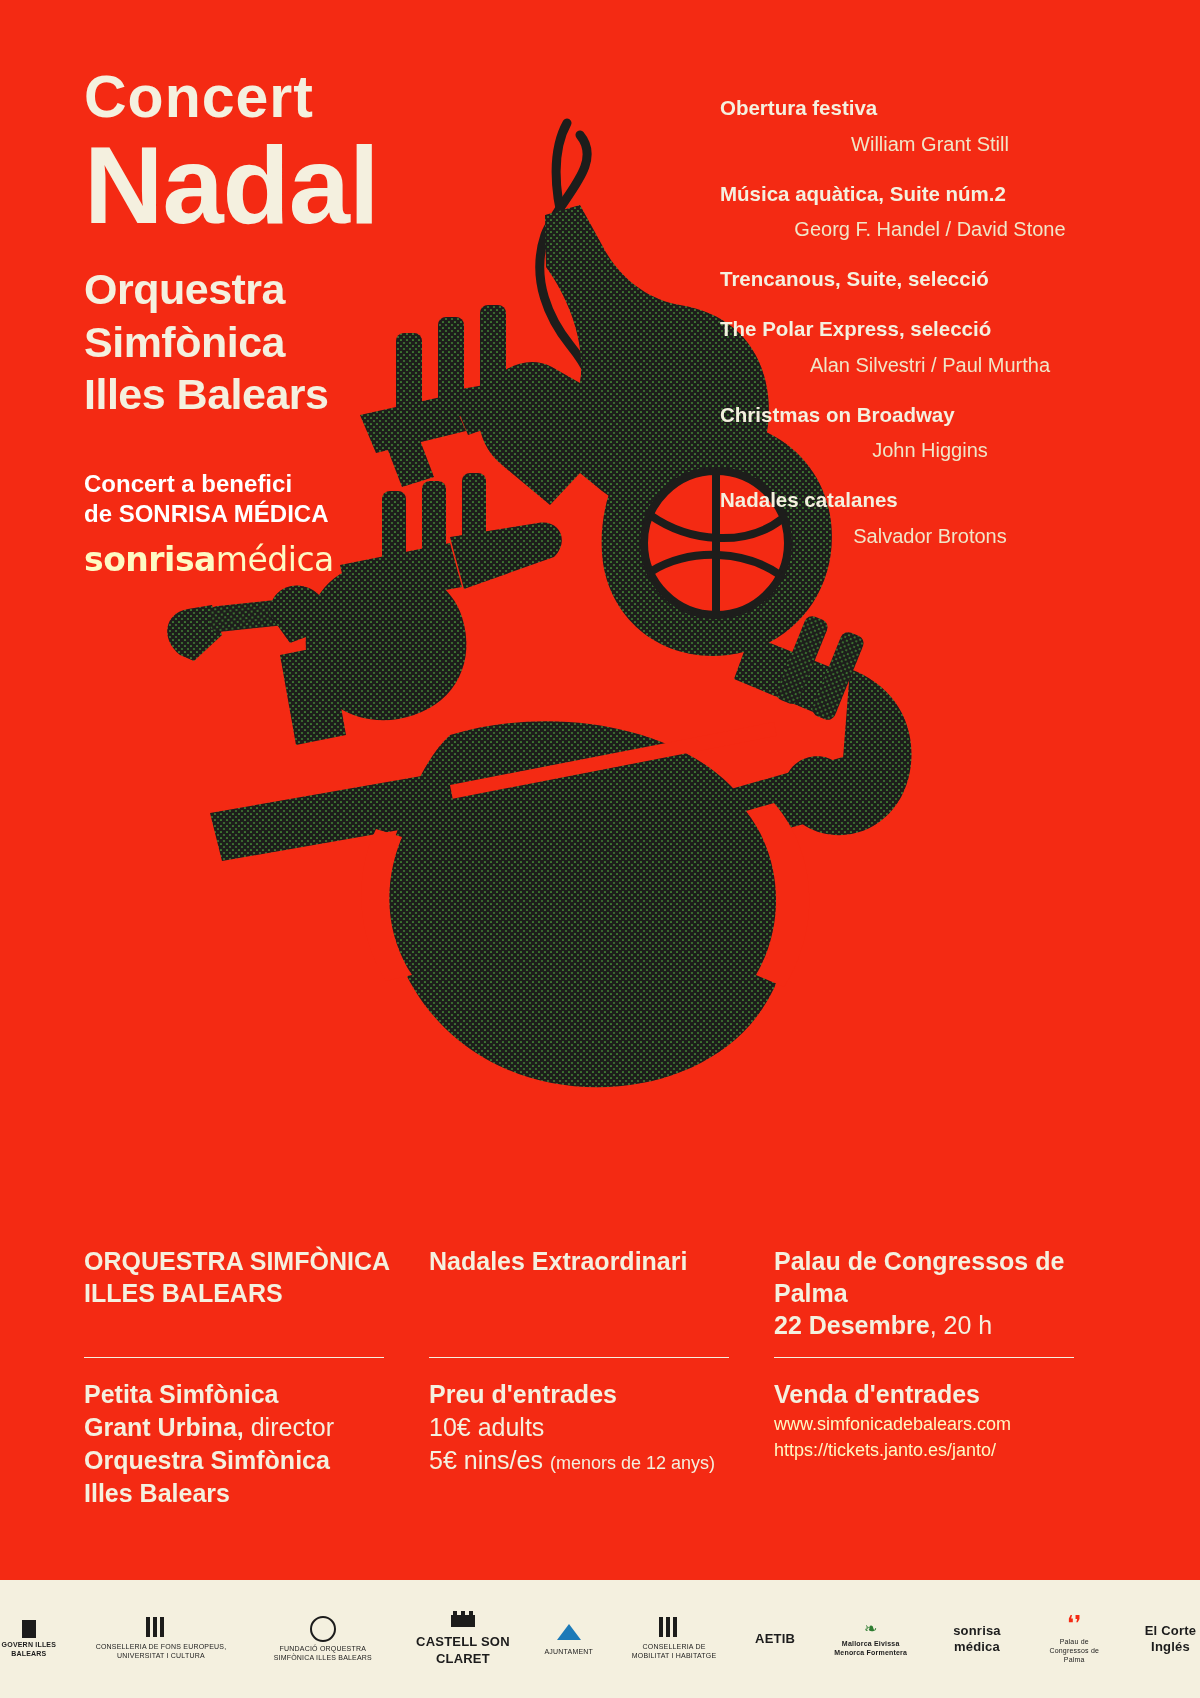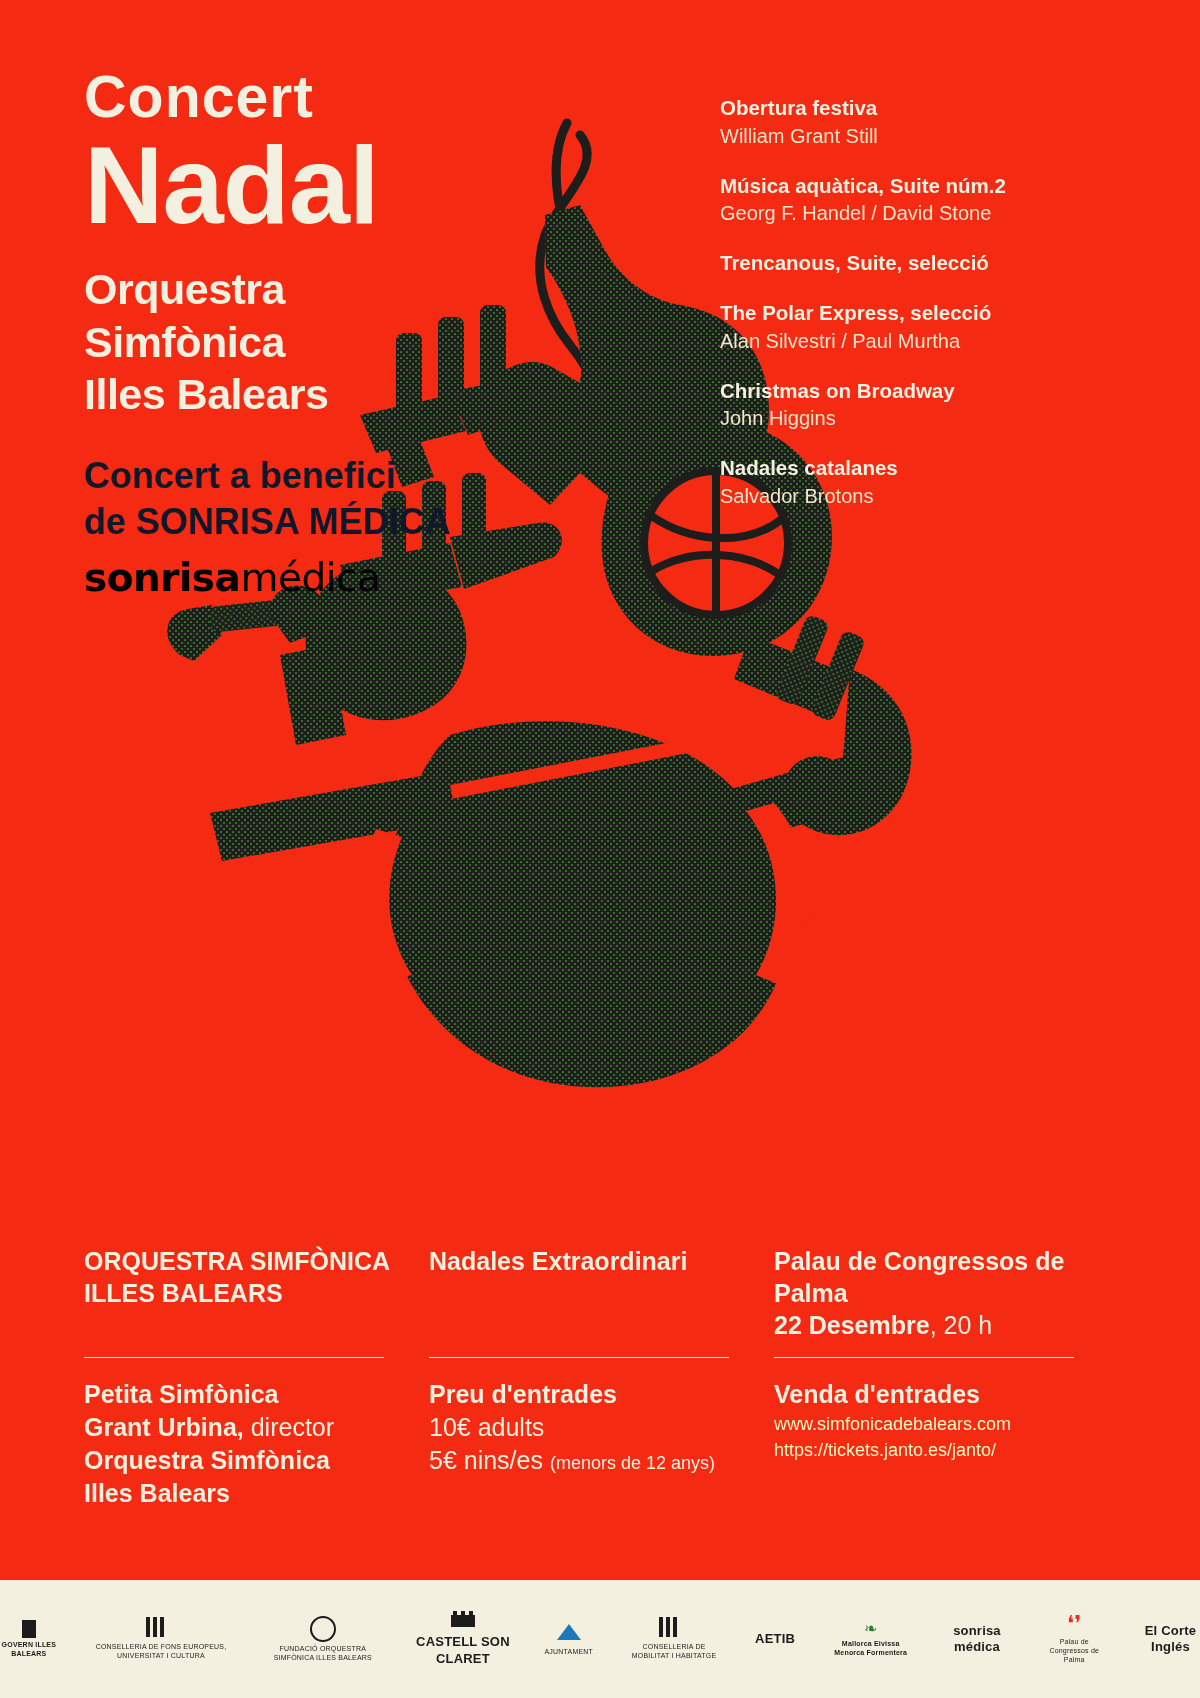--- a/index.html
+++ b/index.html
@@ -42,30 +42,30 @@
   }
   .t-orq {
     margin-top: 22px;
     font-size: 43px;
     font-weight: bold;
     color: #f4f0df;
     line-height: 1.22;
     letter-spacing: -0.5px;
   }
   .t-benefit {
-    margin-top: 32px;
-    font-size: 36px;
-    font-weight: bold;
-    color: #0f172a;
+    margin-top: 48px;
+    font-size: 24px;
+    font-weight: bold;
+    color: #ffffff;
     line-height: 1.28;
   }
   .sonrisa-logo {
     margin-top: 10px;
-    font-size: 39px;
-    color: #000000;
+    font-size: 33px;
+    color: #fef9c3;
     letter-spacing: -0.5px;
     font-family: "DejaVu Sans", sans-serif;
   }
   .sonrisa-logo .bold { font-weight: bold; }
 
   
   .program {
     position: absolute;
     right: 60px;
     top: 95px;
@@ -76,21 +76,22 @@
   .prog-title {
     font-size: 20.5px;
     font-weight: bold;
     color: #f4f0df;
     line-height: 1.25;
   }
   .prog-author {
     font-size: 20px;
     color: #f0e6c8;
     line-height: 1.3;
-    margin-top: 2px;
+    margin-top: 10px;
+    text-align: center;
   }
 
   
   .art {
     position: absolute;
     left: 150px;
     top: 95px;
     width: 800px;
     height: 1020px;
     z-index: 1;

